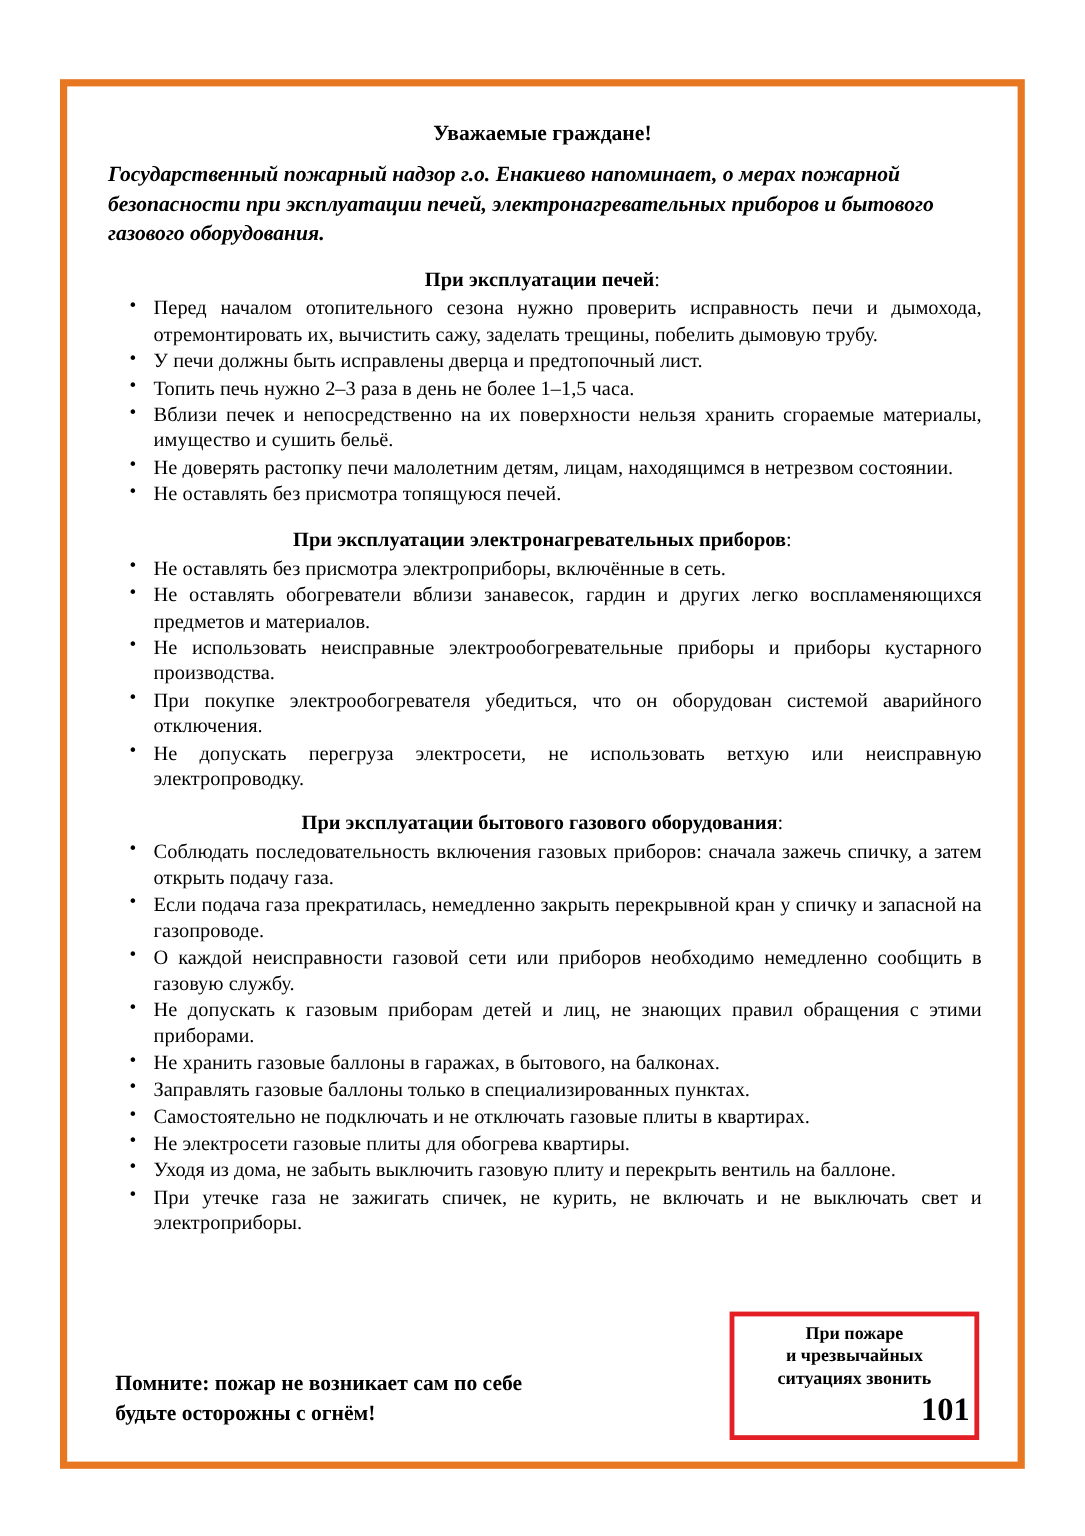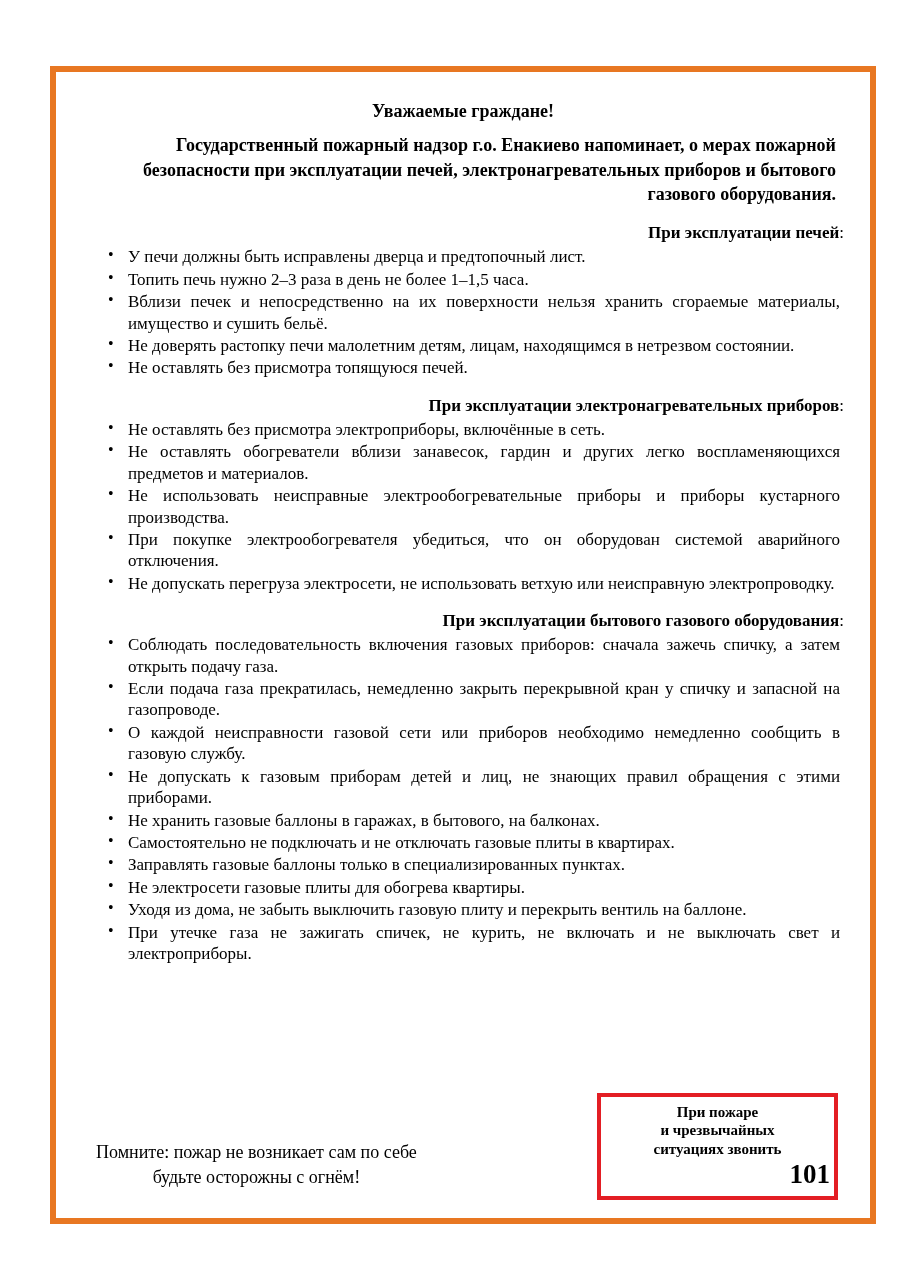--- a/index.html
+++ b/index.html
@@ -11,21 +11,21 @@
     width: 904px;
     height: 1280px;
     font-family: "Liberation Serif", "DejaVu Serif", serif;
     color: #000000;
   }
   .page {
     position: relative;
     width: 904px;
     height: 1280px;
     box-sizing: border-box;
-    padding: 66px 28px 56px 50px;
+    padding: 66px 50px 56px 50px;
   }
   .poster-frame {
     box-sizing: border-box;
     width: 100%;
     height: 100%;
     border: 6px solid #e87722;
     padding: 22px 26px 18px 26px;
     position: relative;
     background: #ffffff;
   }
@@ -37,30 +37,31 @@
     font-weight: bold;
     font-size: 18px;
     line-height: 1.3;
     margin-bottom: 10px;
   }
   .title-sub {
     font-weight: bold;
     font-size: 18px;
     line-height: 1.35;
     padding: 0 8px;
-    text-align: right;
+    text-align: left;
+    font-style: italic;
   }
   .section {
     margin-top: 16px;
   }
   .section-heading {
     font-size: 17px;
     line-height: 1.3;
     margin-bottom: 2px;
-    text-align: right;
+    text-align: center;
   }
   .section-heading .bold {
     font-weight: bold;
   }
   ul.bullets {
     list-style: none;
     margin: 0 0 0 0;
     padding: 0;
   }
   ul.bullets li {
@@ -82,31 +83,30 @@
   .footer-wrap {
     position: absolute;
     left: 26px;
     right: 26px;
     bottom: 18px;
     display: flex;
     align-items: flex-end;
     justify-content: space-between;
   }
   .remember {
-    font-weight: normal;
+    font-weight: bold;
     font-size: 18px;
     line-height: 1.4;
     padding-left: 14px;
     padding-bottom: 10px;
-    text-align: center;
   }
   .emergency-box {
     border: 4px solid #e31e24;
     box-sizing: border-box;
-    width: 241px;
+    width: 208px;
     padding: 6px 4px 6px 4px;
     text-align: center;
     margin-right: 6px;
   }
   .emergency-box .line {
     font-weight: bold;
     font-size: 15px;
     line-height: 1.22;
   }
   .emergency-box .number {
@@ -124,20 +124,21 @@
   <div class="poster-frame">
 
     <div class="heading-block">
       <div class="title-main">Уважаемые граждане!</div>
       <div class="title-sub">Государственный пожарный надзор г.о. Енакиево напоминает, о мерах пожарной безопасности при эксплуатации печей, электронагревательных приборов и бытового газового оборудования.</div>
     </div>
 
     <div class="section">
       <div class="section-heading"><span class="bold">При эксплуатации печей</span><span>:</span></div>
       <ul class="bullets">
+        <li>Перед началом отопительного сезона нужно проверить исправность печи и дымохода, отремонтировать их, вычистить сажу, заделать трещины, побелить дымовую трубу.</li>
         <li>У печи должны быть исправлены дверца и предтопочный лист.</li>
         <li>Топить печь нужно 2–3 раза в день не более 1–1,5 часа.</li>
         <li>Вблизи печек и непосредственно на их поверхности нельзя хранить сгораемые материалы, имущество и сушить бельё.</li>
         <li>Не доверять растопку печи малолетним детям, лицам, находящимся в нетрезвом состоянии.</li>
         <li>Не оставлять без присмотра топящуюся печей.</li>
       </ul>
     </div>
 
     <div class="section">
       <div class="section-heading"><span class="bold">При эксплуатации электронагревательных приборов</span><span>:</span></div>
@@ -151,22 +152,22 @@
     </div>
 
     <div class="section">
       <div class="section-heading"><span class="bold">При эксплуатации бытового газового оборудования</span><span>:</span></div>
       <ul class="bullets">
         <li>Соблюдать последовательность включения газовых приборов: сначала зажечь спичку, а затем открыть подачу газа.</li>
         <li>Если подача газа прекратилась, немедленно закрыть перекрывной кран у спичку и запасной на газопроводе.</li>
         <li>О каждой неисправности газовой сети или приборов необходимо немедленно сообщить в газовую службу.</li>
         <li>Не допускать к газовым приборам детей и лиц, не знающих правил обращения с этими приборами.</li>
         <li>Не хранить газовые баллоны в гаражах, в бытового, на балконах.</li>
+        <li>Заправлять газовые баллоны только в специализированных пунктах.</li>
         <li>Самостоятельно не подключать и не отключать газовые плиты в квартирах.</li>
-        <li>Заправлять газовые баллоны только в специализированных пунктах.</li>
         <li>Не электросети газовые плиты для обогрева квартиры.</li>
         <li>Уходя из дома, не забыть выключить газовую плиту и перекрыть вентиль на баллоне.</li>
         <li>При утечке газа не зажигать спичек, не курить, не включать и не выключать свет и электроприборы.</li>
       </ul>
     </div>
 
     <div class="footer-wrap">
       <div class="remember">
         <div>Помните: пожар не возникает сам по себе</div>
         <div>будьте осторожны с огнём!</div>

